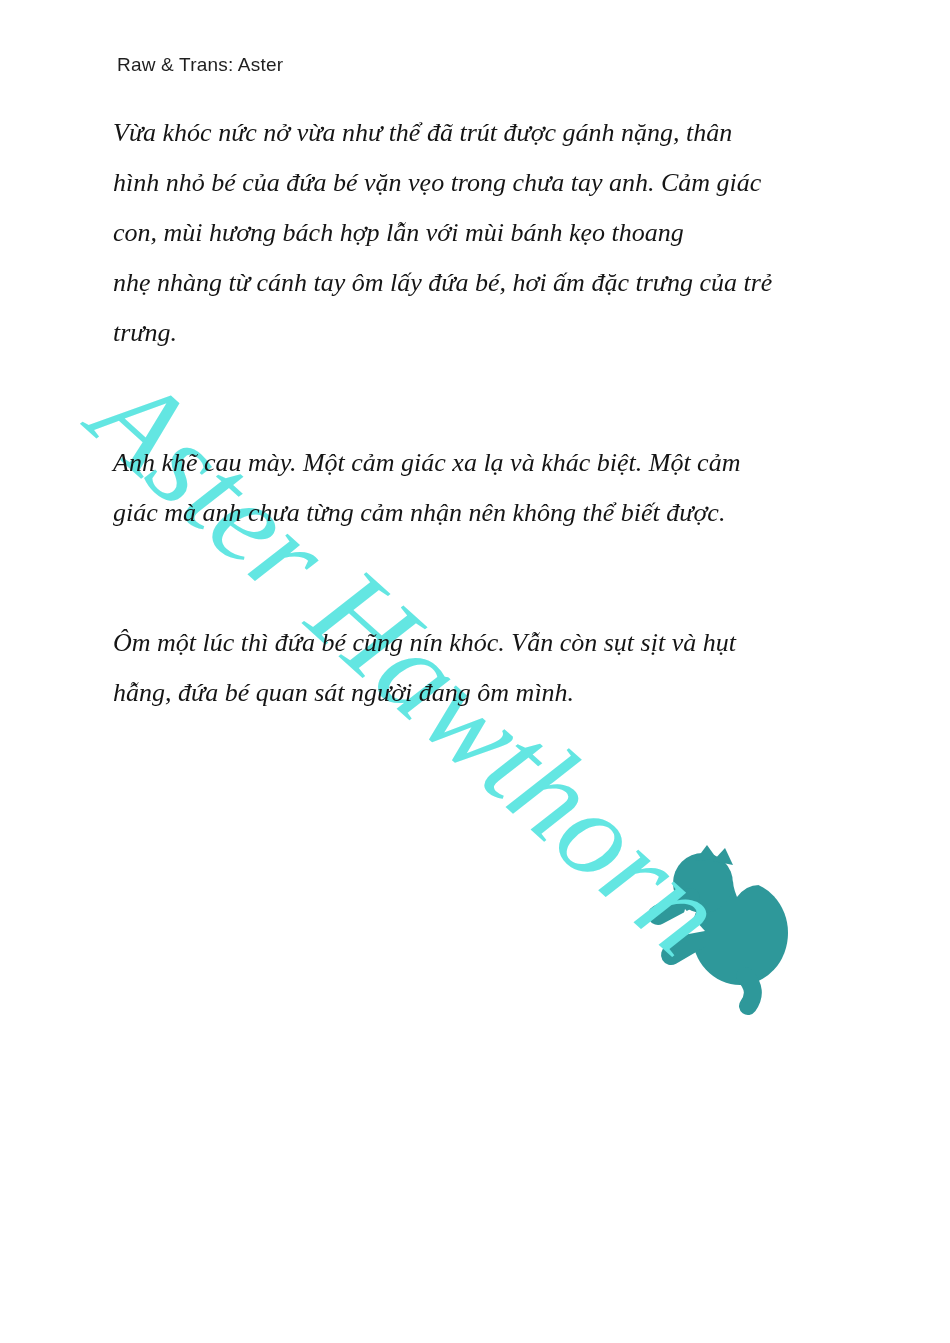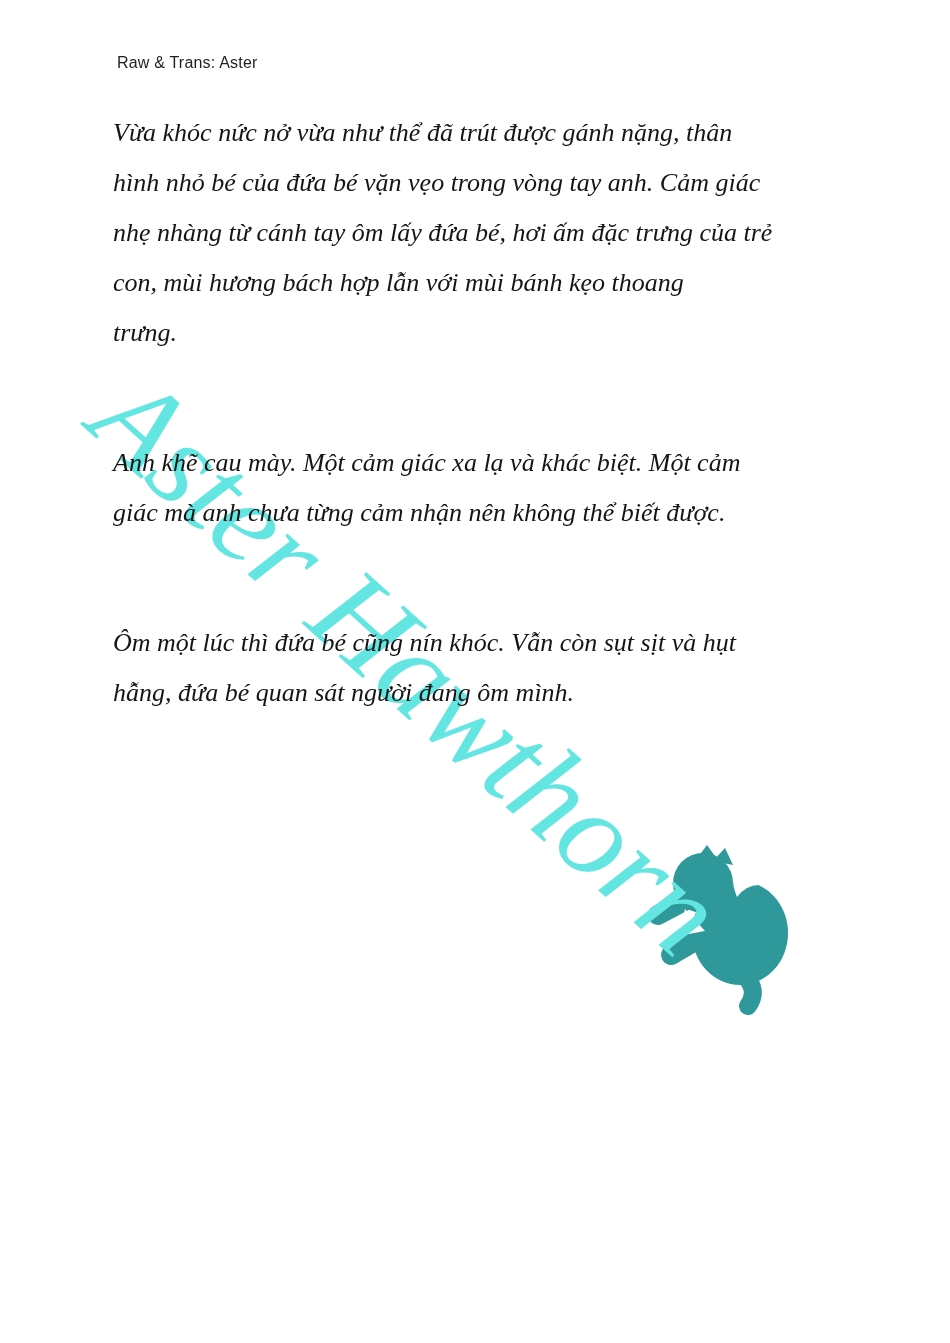--- a/index.html
+++ b/index.html
@@ -9,21 +9,21 @@
     height: 1343px;
     background: #ffffff;
     overflow: hidden;
     font-family: "Liberation Serif", serif;
   }
   .header {
     position: absolute;
     left: 117px;
     top: 54px;
     font-family: "Liberation Sans", sans-serif;
-    font-size: 16px;
+    font-size: 19px;
     letter-spacing: 0.2px;
     color: #1f1f1f;
     z-index: 3;
   }
   .watermark {
     position: absolute;
     left: 160px;
     top: 345px;
     font-family: "Liberation Serif", serif;
     font-style: italic;
@@ -83,23 +83,23 @@
     <polygon points="40,66 60,88 33,93" fill="#ffffff"></polygon>
   </svg>
 
   <div class="watermark" style="color: rgb(99, 230, 226);">Aster Hawthorn</div>
 
   <div class="header">Raw &amp; Trans: Aster</div>
 
   <main class="content" style="color: rgb(21, 21, 21);">
       <p>
         <span class="line">Vừa khóc nức nở vừa như thể đã trút được gánh nặng, thân</span>
-        <span class="line">hình nhỏ bé của đứa bé vặn vẹo trong vòng tay anh. Cảm giác</span>
+        <span class="line">hình nhỏ bé của đứa bé vặn vẹo trong chưa tay anh. Cảm giác</span>
+        <span class="line">con, mùi hương bách hợp lẫn với mùi bánh kẹo thoang</span>
         <span class="line">nhẹ nhàng từ cánh tay ôm lấy đứa bé, hơi ấm đặc trưng của trẻ</span>
-        <span class="line">con, mùi hương bách hợp lẫn với mùi bánh kẹo thoang</span>
         <span class="line">trưng.</span>
       </p>
       <p>
         <span class="line">Anh khẽ cau mày. Một cảm giác xa lạ và khác biệt. Một cảm</span>
         <span class="line">giác mà anh chưa từng cảm nhận nên không thể biết được.</span>
       </p>
       <p>
         <span class="line">Ôm một lúc thì đứa bé cũng nín khóc. Vẫn còn sụt sịt và hụt</span>
         <span class="line">hẫng, đứa bé quan sát người đang ôm mình.</span>
       </p>

